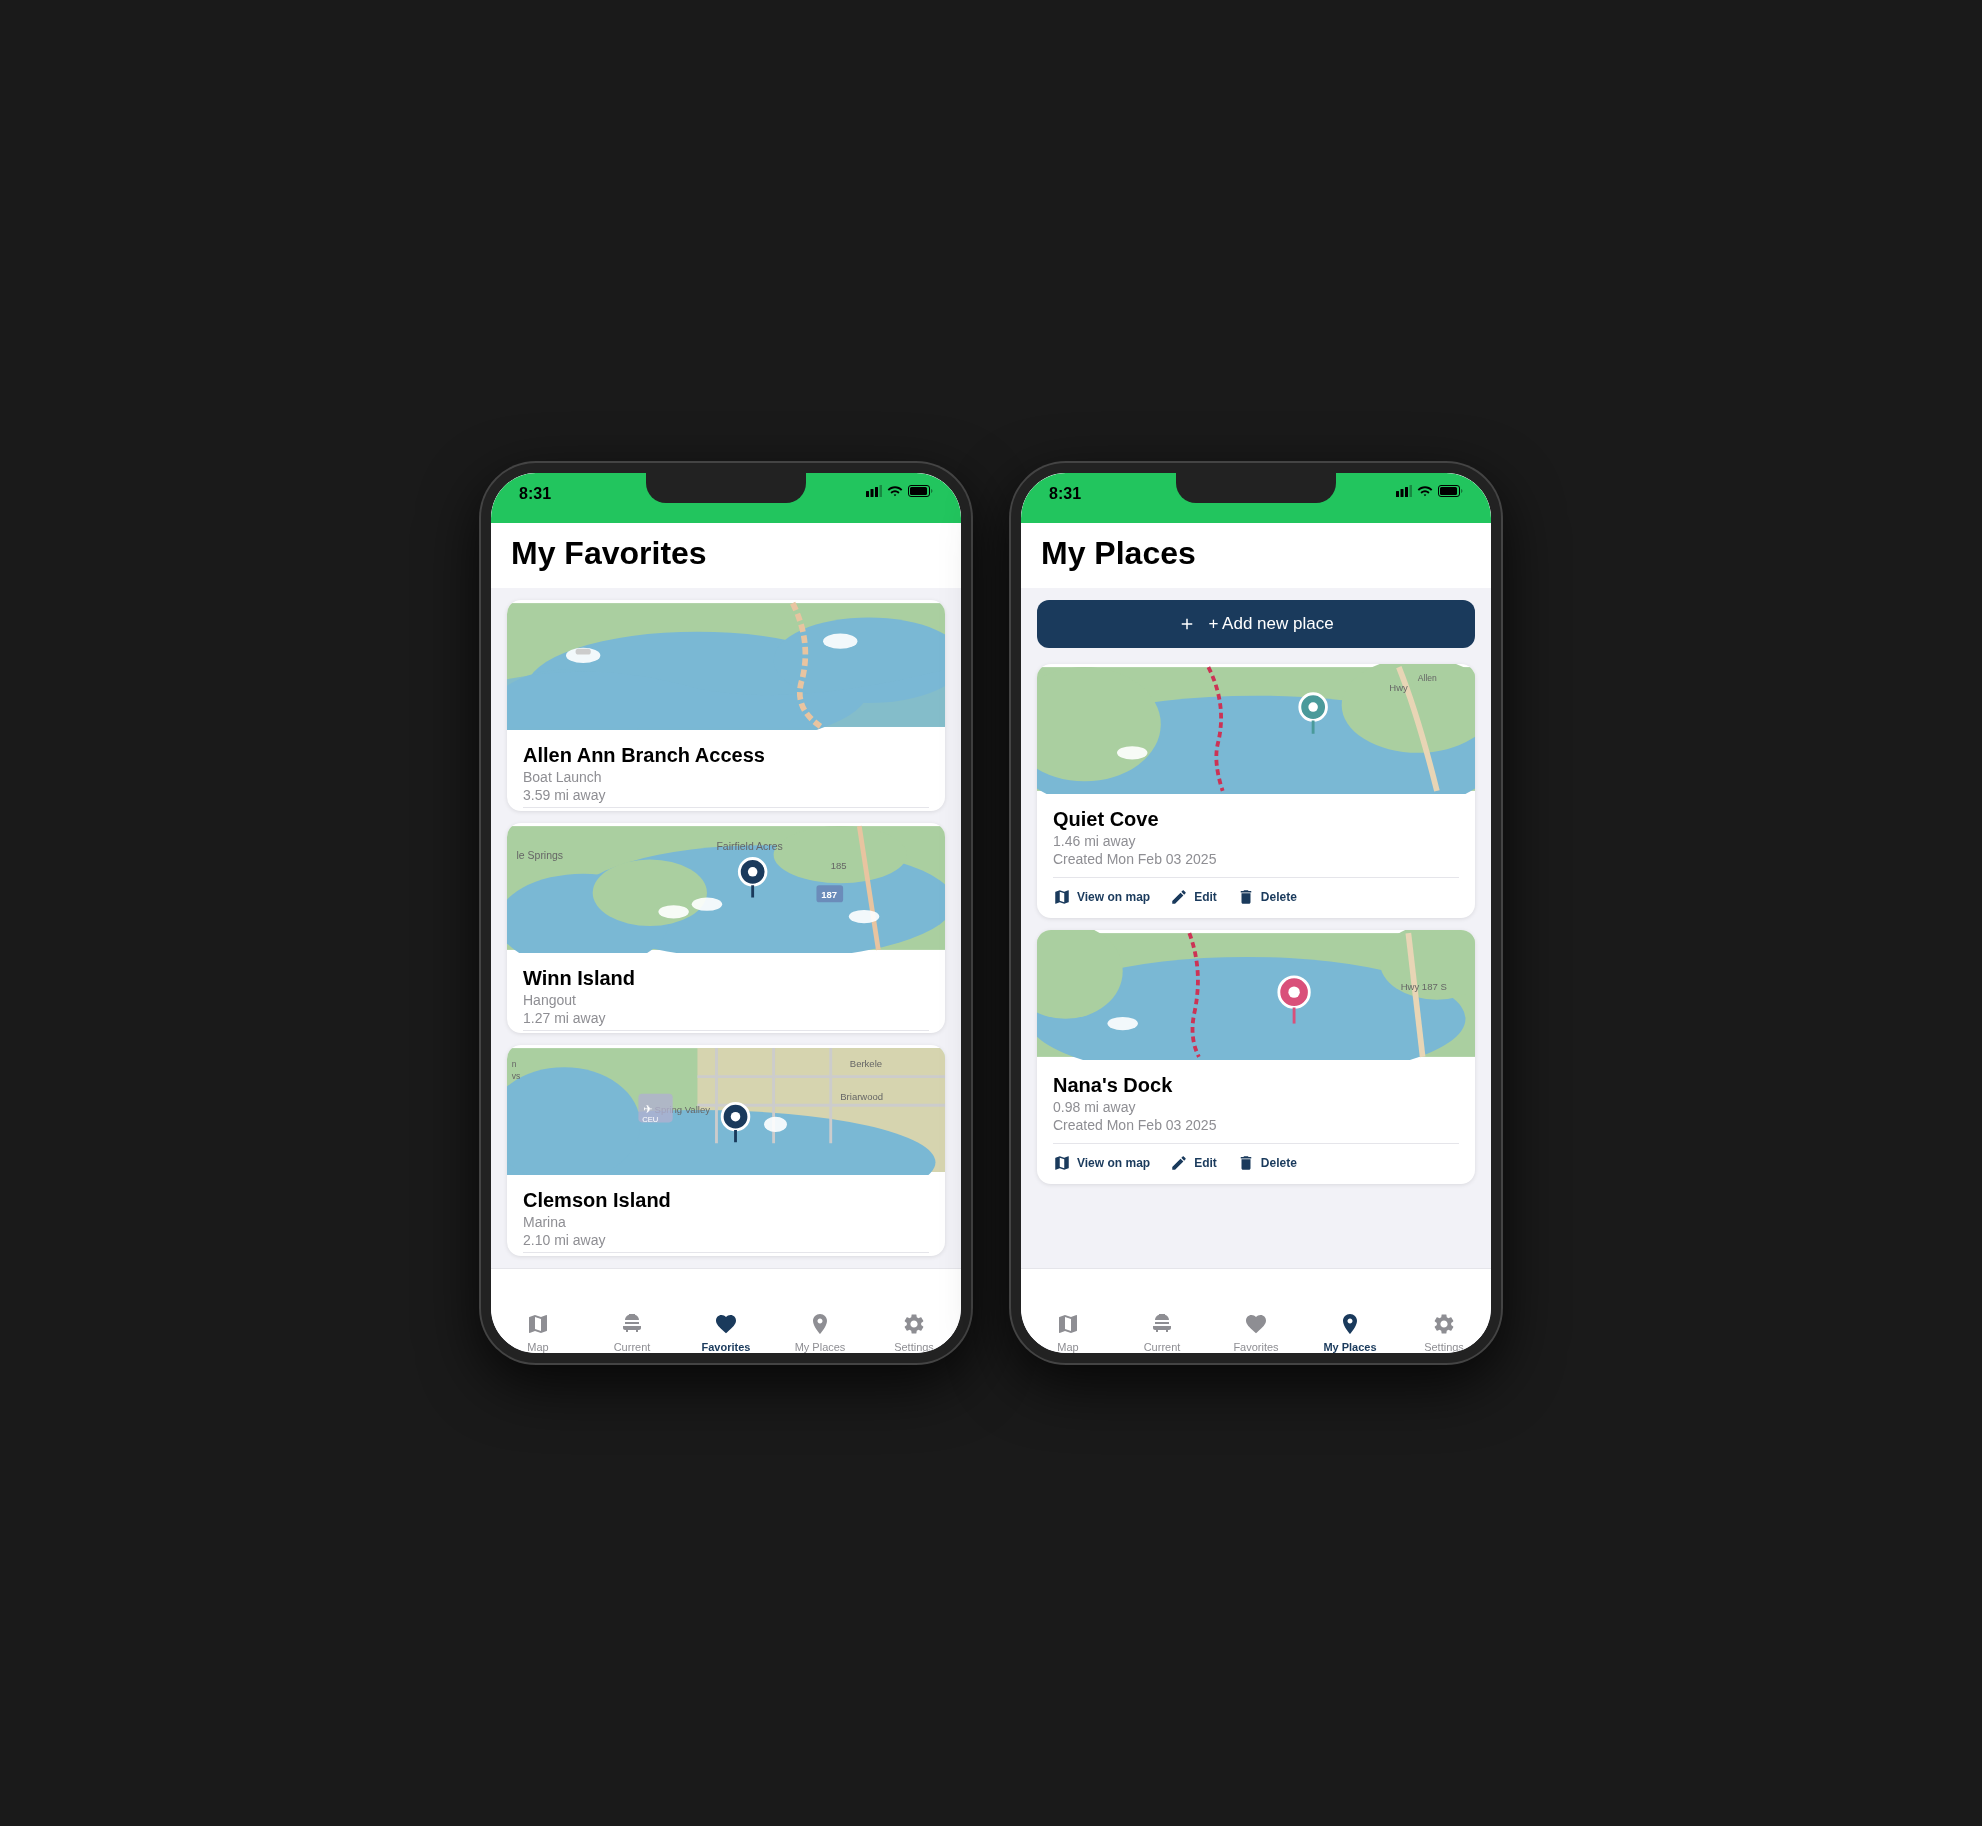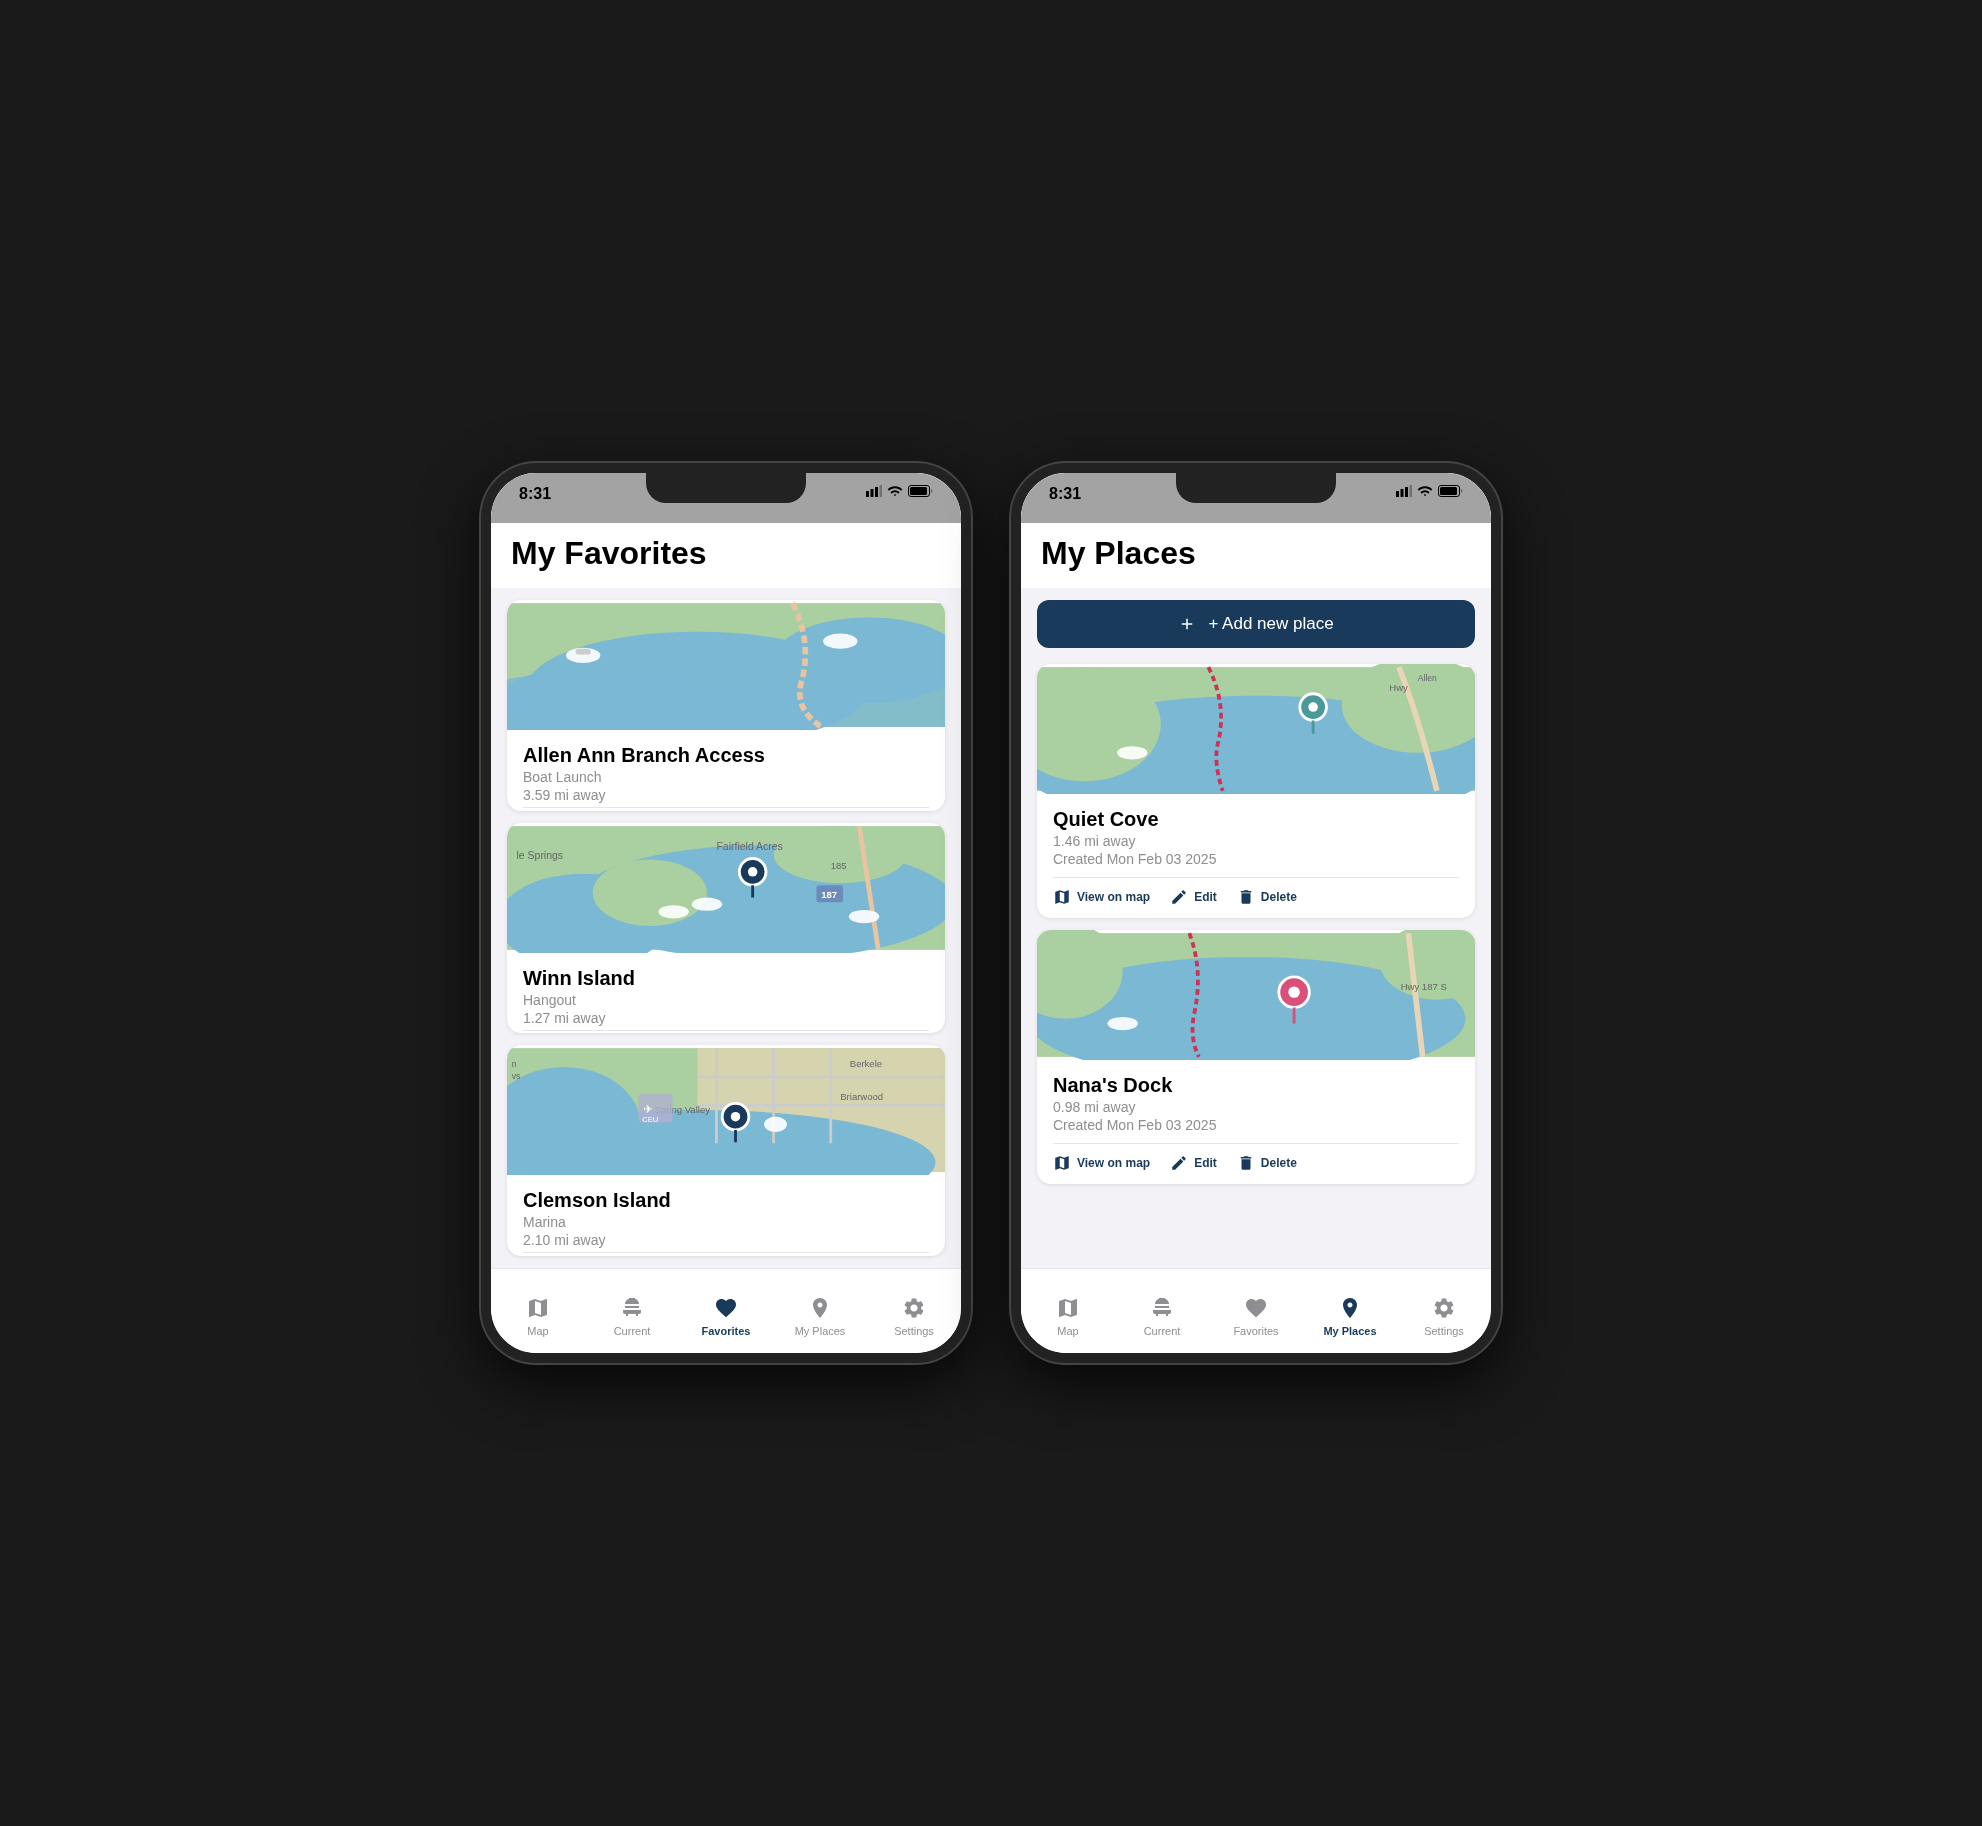--- a/index.html
+++ b/index.html
@@ -50,21 +50,21 @@
     }
 
     
     .status-bar {
       height: 50px;
       display: flex;
       align-items: flex-start;
       justify-content: space-between;
       padding: 12px 28px 0;
       flex-shrink: 0;
-      background: #a3a3a3;
+      background: #22c55e;
     }
     .status-time {
       font-size: 16px;
       font-weight: 600;
       color: #000;
     }
     .status-icons {
       display: flex;
       align-items: center;
       gap: 5px;
@@ -167,21 +167,21 @@
       width: 100%;
       margin-bottom: 4px;
     }
 
     
     .tab-bar {
       height: 85px;
       background: white;
       border-top: 1px solid #e5e5ea;
       display: flex;
-      align-items: center;
+      align-items: flex-end;
       padding-top: 10px;
       flex-shrink: 0;
     }
     .tab-item {
       flex: 1;
       display: flex;
       flex-direction: column;
       align-items: center;
       gap: 4px;
       cursor: pointer;

